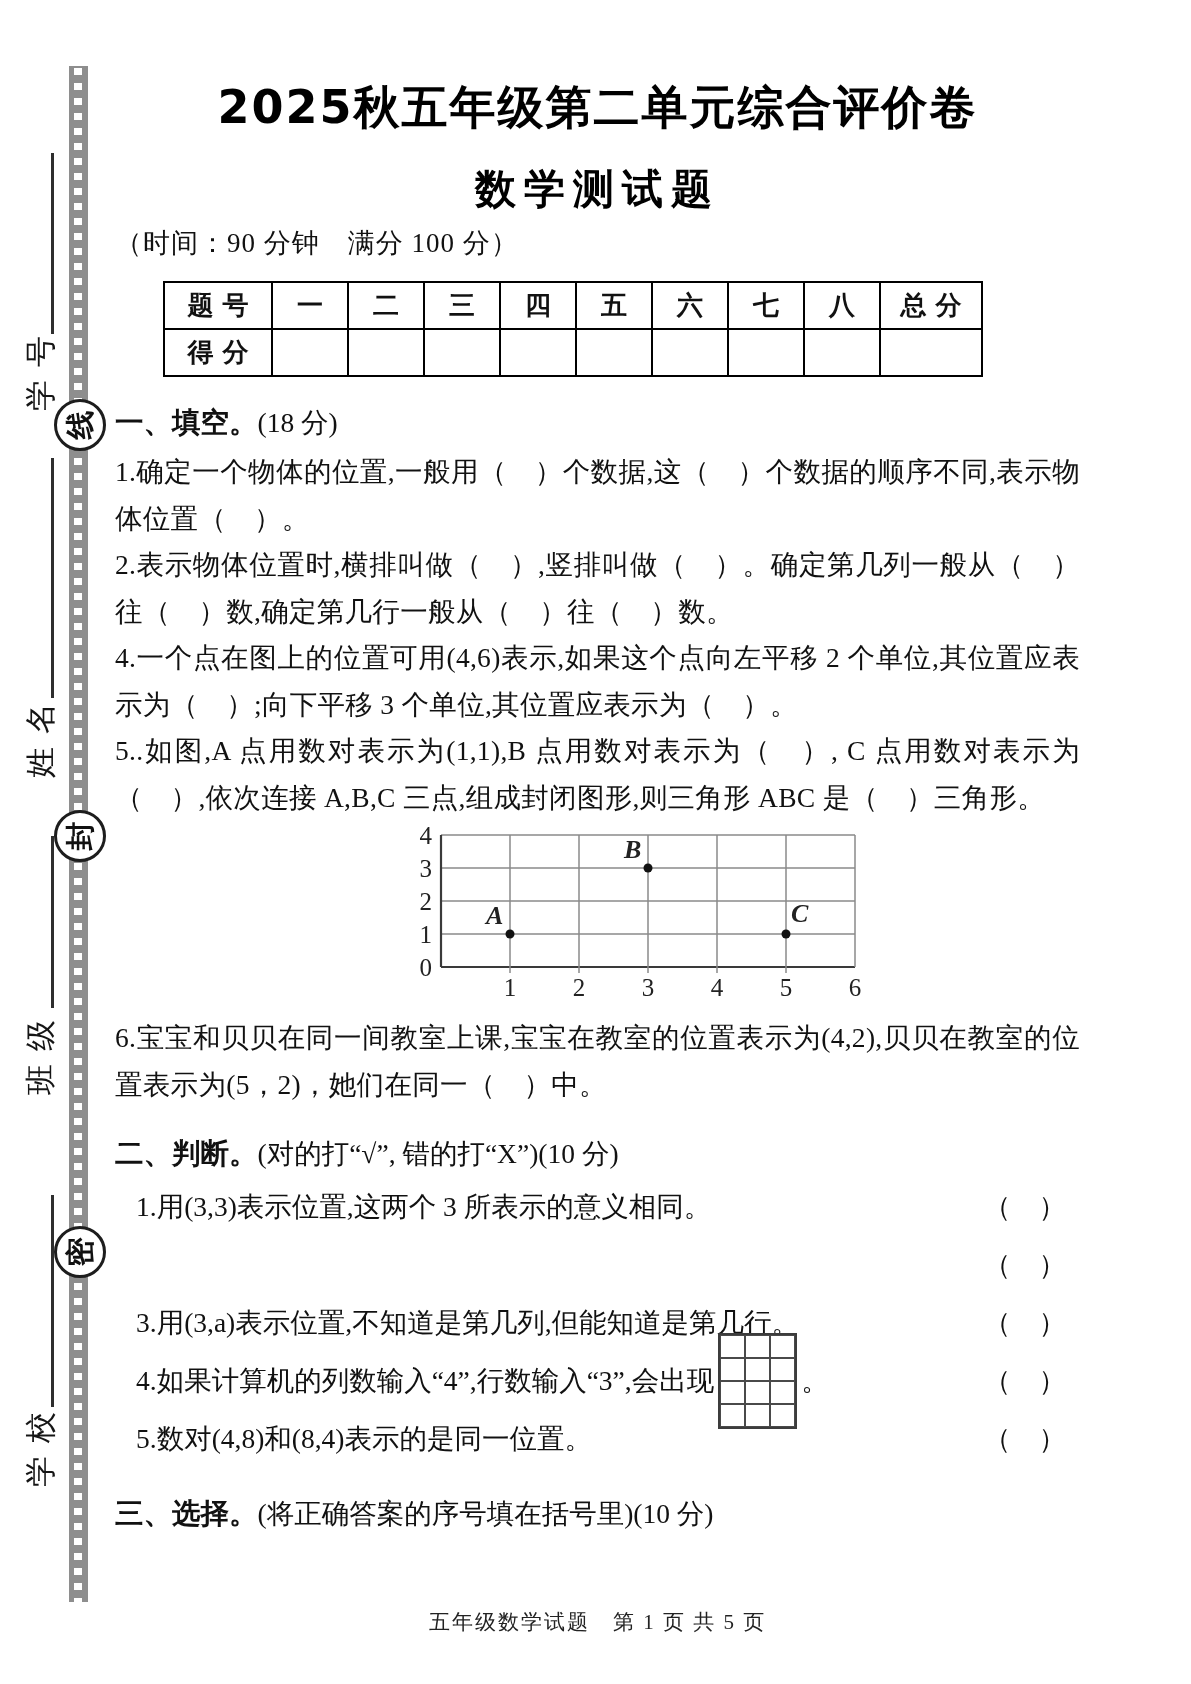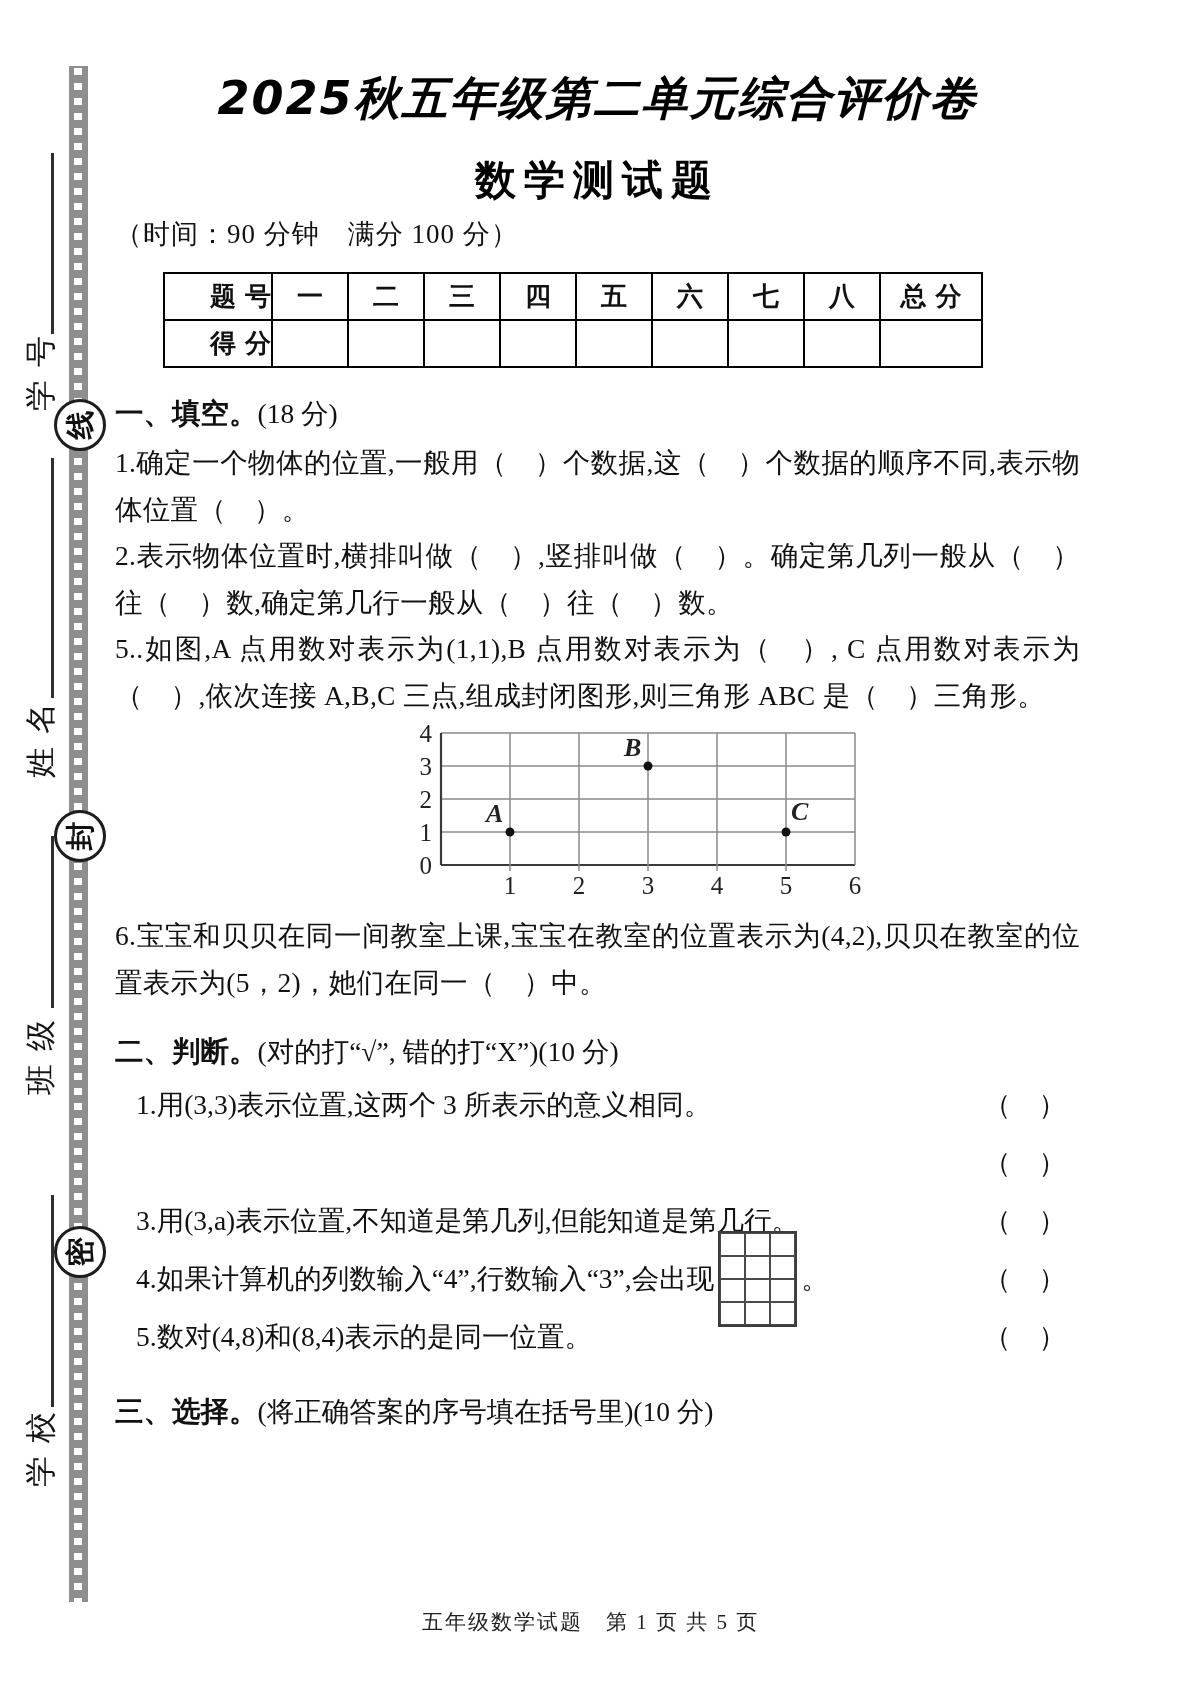--- a/index.html
+++ b/index.html
@@ -21,48 +21,48 @@
   .bl-1{top:153px;height:181px;} .bl-2{top:458px;height:240px;}
   .bl-3{top:836px;height:172px;} .bl-4{top:1195px;height:212px;}
   .margin-label{position:absolute;left:20px;width:40px;display:flex;flex-direction:column;
     align-items:center;gap:13px;font-size:31px;color:#151515;}
   .margin-label span{display:block;transform:rotate(-90deg);line-height:1;}
   .ml-1{top:336px;} .ml-2{top:703px;} .ml-3{top:1020px;} .ml-4{top:1412px;}
 
   
   .content{position:absolute;left:115px;top:58px;width:965px;}
   .title{font-family:"DejaVu Sans","Liberation Sans",sans-serif;font-weight:900;
-    font-size:46px;text-align:center;letter-spacing:2px;margin-top:10px;color:#000;font-style:italic;}
+    font-size:46px;text-align:center;letter-spacing:2px;margin-top:19px;color:#000;}
   .subtitle{font-family:"DejaVu Sans","Liberation Sans",sans-serif;font-weight:900;
     font-size:41px;text-align:center;letter-spacing:8px;margin-top:23px;color:#000;}
   .meta{font-size:27px;text-align:left;margin-top:8px;letter-spacing:1px;}
 
   table.score{border-collapse:collapse;margin:20px 0 0 48px;table-layout:fixed;}
   table.score td{border:2.4px solid #000;height:45px;text-align:center;vertical-align:middle;
     font-family:"DejaVu Sans","Liberation Sans",sans-serif;font-weight:bold;font-size:26px;padding:0;}
-  table.score td.c0{width:106px;text-align:right;} table.score td.cm{width:74px;} table.score td.cl{width:100px;}
+  table.score td.c0{width:106px;} table.score td.cm{width:74px;} table.score td.cl{width:100px;}
 
   .sec-head{margin-top:26px;font-size:28px;line-height:40px;}
   .sec-label{font-family:"DejaVu Sans","Liberation Sans",sans-serif;font-weight:900;font-size:28.5px;}
   .sec-note,.sec-points{font-size:27.5px;}
   .fill-list{margin-top:6px;}
   .para{font-size:27.5px;line-height:46.5px;text-align:justify;letter-spacing:.3px;}
 
   .chart-block{margin:6px 0 2px 290px;height:186px;}
 
   .judge-list{margin-top:4px;}
   .judge-row{position:relative;display:flex;align-items:center;height:58px;width:930px;
     font-size:27.5px;margin-left:21px;}
   .judge-text{white-space:nowrap;}
   .judge-spacer{flex:1;}
   .judge-bracket{width:116px;text-align:right;white-space:nowrap;}
   .mini-grid{display:grid;border:2.2px solid #3c3c3c;background:#fff;margin:0 4px;z-index:2;}
   .mini-grid i{border:1.1px solid #4a4a4a;display:block;}
 
-  .footer{position:absolute;left:108px;top:1608px;width:965px;text-align:center;
+  .footer{position:absolute;left:115px;top:1608px;width:965px;text-align:center;
     font-size:21px;letter-spacing:2px;color:#222;}
 </style>
 </head>
 <body>
 
 <div class="margin-strip"></div>
 
 <div class="blank-line bl-1"></div>
 <div class="blank-line bl-2"></div>
 <div class="blank-line bl-3"></div>
@@ -129,20 +129,21 @@
     </tbody>
   </table>
 
   <div class="sec-head">
     <span class="sec-label">一、填空。</span><span class="sec-points">(18 分)</span>
   </div>
 
   <div class="fill-list">
       <div class="para">1.确定一个物体的位置,一般用（　）个数据,这（　）个数据的顺序不同,表示物体位置（　）。</div>
       <div class="para">2.表示物体位置时,横排叫做（　）,竖排叫做（　）。确定第几列一般从（　）往（　）数,确定第几行一般从（　）往（　）数。</div>
+      <div class="para">4.一个点在图上的位置可用(4,6)表示,如果这个点向左平移 2 个单位,其位置应表示为（　）;向下平移 3 个单位,其位置应表示为（　）。</div>
       <div class="para">5..如图,A 点用数对表示为(1,1),B 点用数对表示为（　）, C 点用数对表示为（　）,依次连接 A,B,C 三点,组成封闭图形,则三角形 ABC 是（　）三角形。</div>
     </div>
 
   <div class="chart-block">
     <svg xmlns="http://www.w3.org/2000/svg" width="464" height="176" viewBox="0 0 464 176">
         <line x1="36" y1="140" x2="450" y2="140" stroke="#3a3a3a" stroke-width="2.2"></line>
         <line x1="36" y1="107" x2="450" y2="107" stroke="#8a8a8a" stroke-width="1.4"></line>
         <line x1="36" y1="74" x2="450" y2="74" stroke="#8a8a8a" stroke-width="1.4"></line>
         <line x1="36" y1="41" x2="450" y2="41" stroke="#8a8a8a" stroke-width="1.4"></line>
         <line x1="36" y1="8" x2="450" y2="8" stroke="#8a8a8a" stroke-width="1.4"></line>

